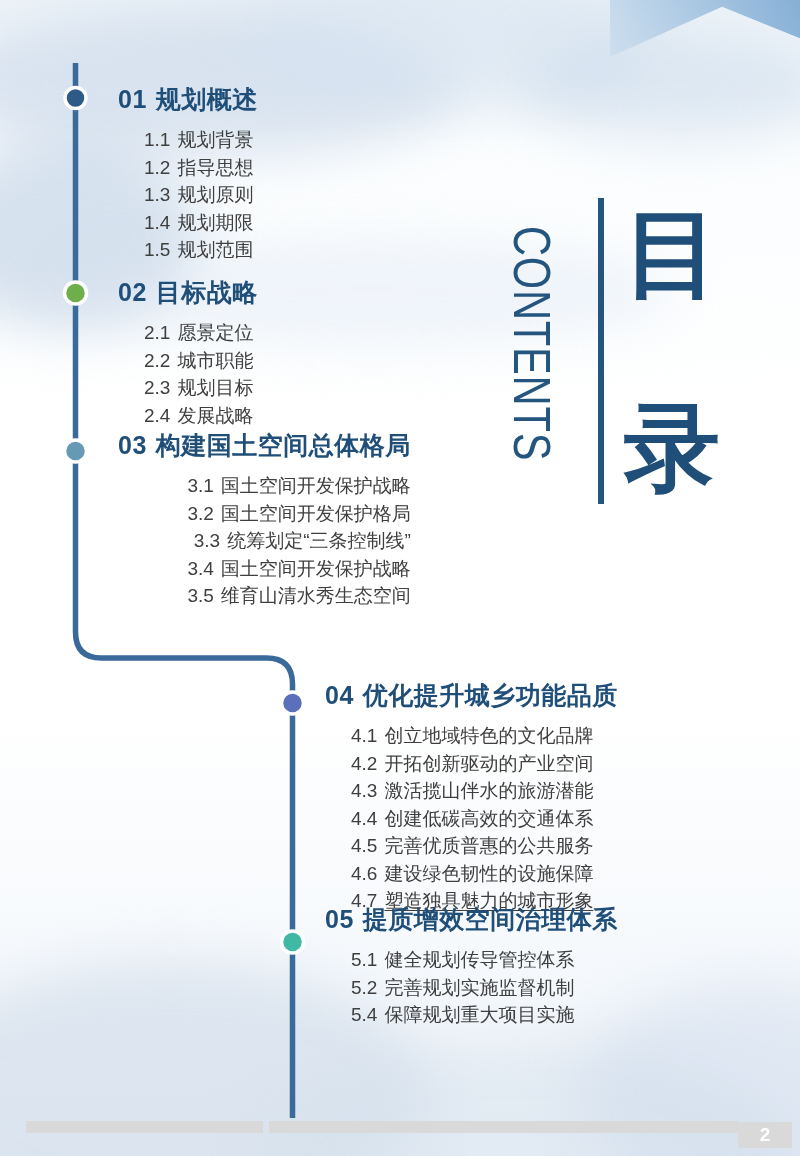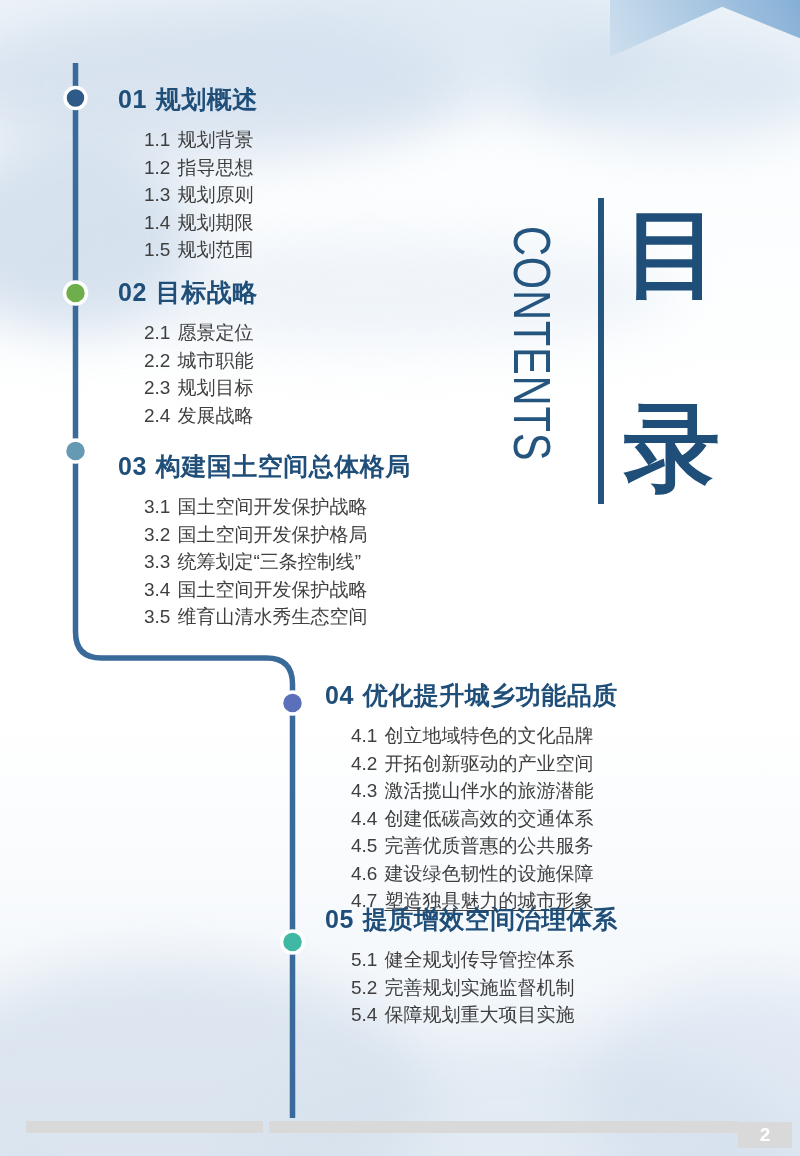--- a/index.html
+++ b/index.html
@@ -32,21 +32,21 @@
   
   .section{position:absolute;z-index:2;white-space:nowrap;}
   .sec-head{font-size:25px;font-weight:bold;color:#1f4e79;line-height:28px;letter-spacing:.5px;}
   .sec-head .snum{margin-right:9px;}
   .items{margin-top:13px;padding-left:26px;}
   .item{font-size:19px;line-height:27.5px;color:#3f3f3f;}
   .item .inum{margin-right:7px;}
   .item .u{text-decoration:underline;text-underline-offset:3px;}
   #sec1{left:118px;top:85px;}
   #sec2{left:118px;top:278px;}
-  #sec3{left:118px;top:452px;}
+  #sec3{left:118px;top:431px;text-align:right;}
   #sec4{left:325px;top:681px;}
   #sec5{left:325px;top:905px;}
   
   .contents-en{
     position:absolute;left:562px;top:226px;z-index:2;
     transform:rotate(90deg) scaleX(0.8);transform-origin:top left;
     font-size:52px;letter-spacing:1px;color:#24557f;white-space:nowrap;
   }
   .title-divider{position:absolute;left:598px;top:198px;width:6px;height:306px;background:#24557f;z-index:2;}
   .title-cn{

